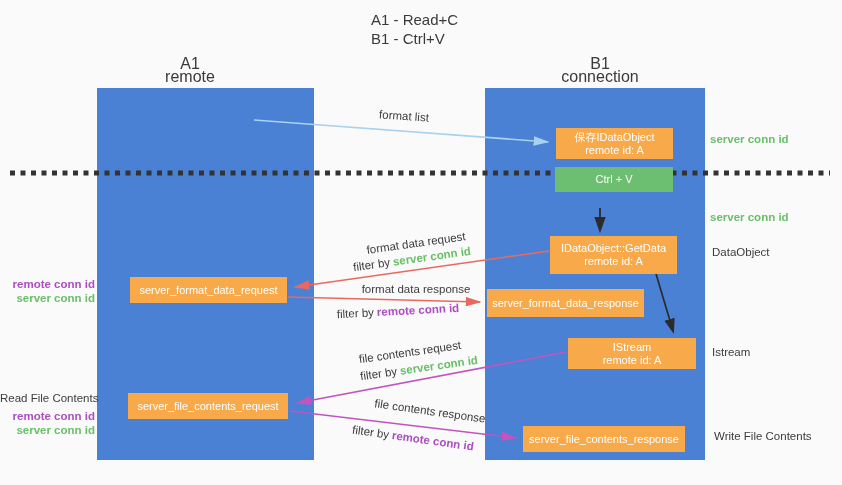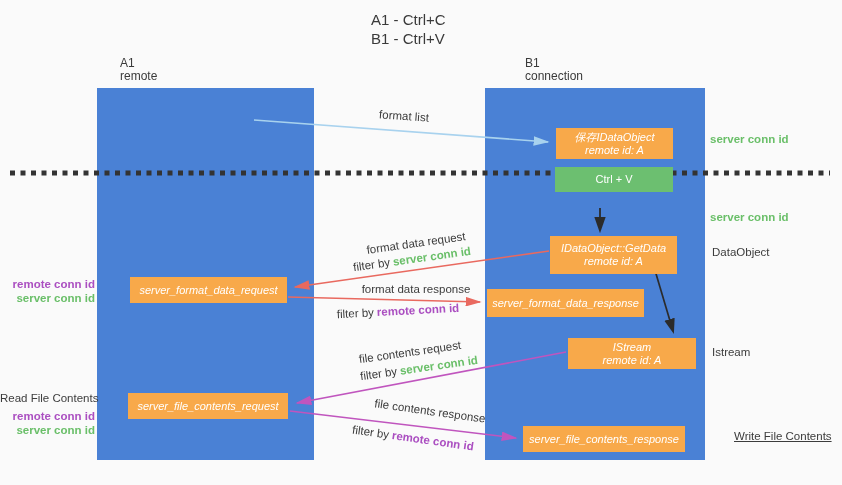--- a/index.html
+++ b/index.html
@@ -10,43 +10,43 @@
     background:#fafafa; overflow:hidden;
   }
   .lane { position:absolute; background:#4a81d5; }
   .node {
     position:absolute; display:flex; flex-direction:column;
     align-items:center; justify-content:center;
     color:#ffffff; font-size:11px; line-height:13px;
     text-align:center; white-space:nowrap;
   }
   .node.green  { background:#6cbf70; }
-  .node.orange { background:#f8a94a;font-style:italic; }
+  .node.orange { background:#f8a94a; }
   .title-block { position:absolute; left:371px; top:10px; font-size:15px; line-height:19px; color:#3a3a3a; }
-  .lane-header { position:absolute; font-size:12px; line-height:13px; color:#3a3a3a; }
+  .lane-header { position:absolute; text-align:center; font-size:16px; line-height:13px; color:#3a3a3a; }
   .edge-label {
     position:absolute; white-space:nowrap; font-size:11.5px; color:#3c3c3c;
     transform:translate(-50%,-50%);
   }
   .edge-label .k-green  { color:#6abf69; font-weight:bold; }
   .edge-label .k-purple { color:#ab4fc1; font-weight:bold; }
   .edge-label .pfx { margin-right:3px; }
   .side-label { position:absolute; white-space:nowrap; font-size:11.5px; color:#3c3c3c; }
   .side-label.green  { color:#6abf69; font-weight:bold; }
   .side-label.purple { color:#ab4fc1; font-weight:bold; }
   .left-col { left:0; width:95px; text-align:right; }
   svg.overlay { position:absolute; left:0; top:0; width:842px; height:485px; pointer-events:none; }
 </style>
 </head>
 <body>
 
 <div id="canvas">
 
   <div class="title-block">
-    <div>A1 - Ctrl+C</div>
+    <div>A1 - Read+C</div>
     <div>B1 - Ctrl+V</div>
   </div>
 
   <div class="lane-header" style="left:120px; top:57px; width:140px;">
     <div>A1</div>
     <div>remote</div>
   </div>
   <div class="lane-header" style="left:525px; top:57px; width:150px;">
     <div>B1</div>
     <div>connection</div>
@@ -143,21 +143,21 @@
 
   <div class="edge-label" style="left:430px; top:411px; transform:translate(-50%,-50%) rotate(8deg);">file contents response</div>
   <div class="edge-label" style="left:413px; top:438px; transform:translate(-50%,-50%) rotate(8deg);">
     <span class="pfx">filter by</span><span class="k-purple">remote conn id</span>
   </div>
 
   <div class="side-label green" style="left:710px; top:133px;">server conn id</div>
   <div class="side-label green" style="left:710px; top:211px;">server conn id</div>
   <div class="side-label" style="left:712px; top:246px;">DataObject</div>
   <div class="side-label" style="left:712px; top:346px;">Istream</div>
-  <div class="side-label" style="left:734px; top:430px;text-decoration:underline;">Write File Contents</div>
+  <div class="side-label" style="left:714px; top:430px;">Write File Contents</div>
 
   <div class="side-label purple left-col" style="top:278px;">remote conn id</div>
   <div class="side-label green left-col" style="top:292px;">server conn id</div>
   <div class="side-label left-col" style="top:392px;">Read File Contents</div>
   <div class="side-label purple left-col" style="top:410px;">remote conn id</div>
   <div class="side-label green left-col" style="top:424px;">server conn id</div>
 
 </div>
 
 </body></html>

